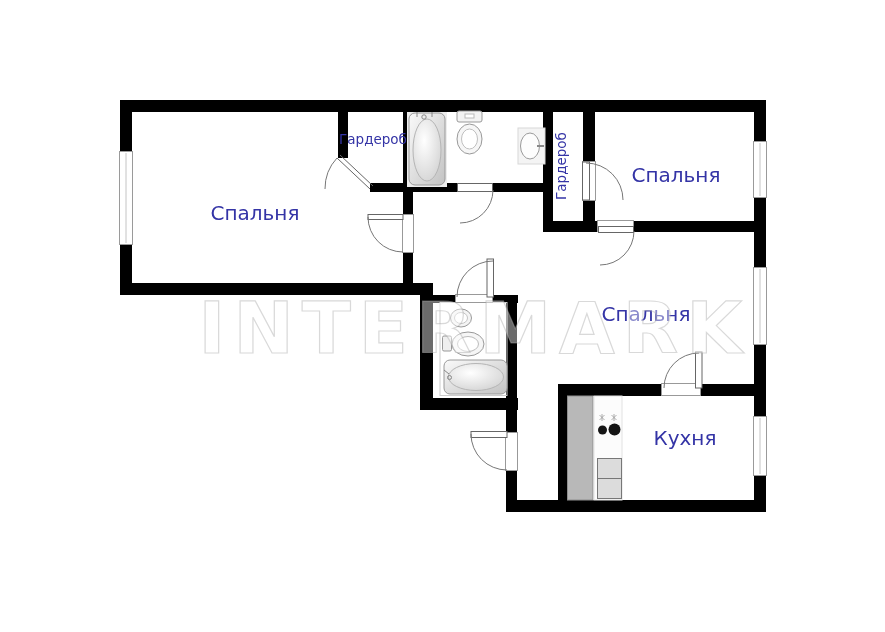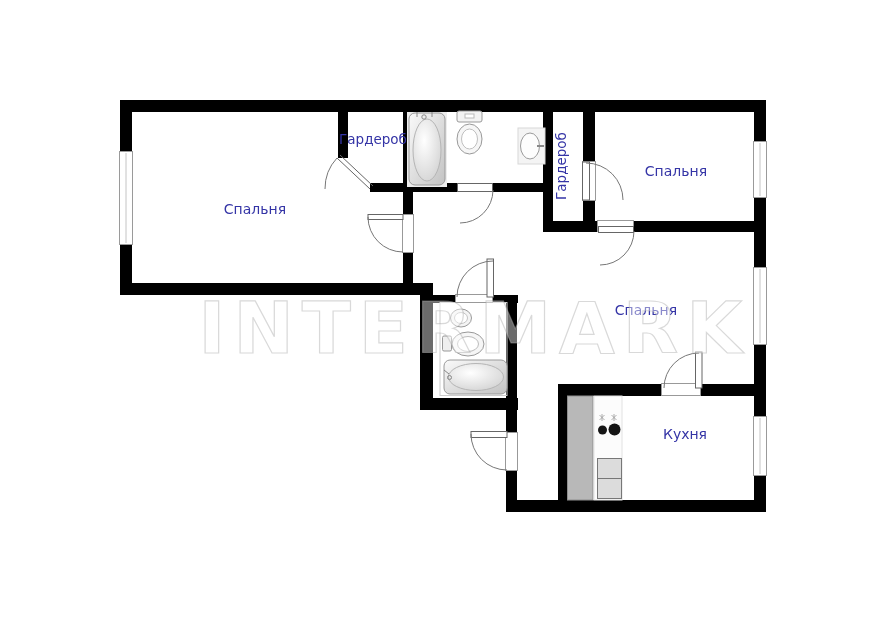--- a/index.html
+++ b/index.html
@@ -1,20 +1,20 @@
 <!DOCTYPE html>
 <html><head>
 <meta charset="utf-8">
 <style>
   html,body{margin:0;padding:0;background:#ffffff;}
   #canvas{position:relative;width:885px;height:632px;background:#ffffff;overflow:hidden;
           font-family:"DejaVu Sans","Liberation Sans",sans-serif;}
   .w{position:absolute;background:#000;}
   svg.overlay{position:absolute;left:0;top:0;z-index:3;}
-  .lbl{position:absolute;z-index:5;color:#3434a6;font-size:14px;text-align:center;white-space:nowrap;}
+  .lbl{position:absolute;z-index:5;color:#3434a6;font-size:20px;text-align:center;white-space:nowrap;}
   .lbl.small{font-size:13.5px;}
   .lbl.vert{transform:rotate(-90deg);}
   #watermark{position:absolute;left:135px;top:286px;width:615px;height:80px;z-index:6;
              font-size:72px;font-weight:bold;letter-spacing:8px;text-align:right;
              color:rgba(255,255,255,0.42);-webkit-text-stroke:1.2px rgba(170,170,170,0.45);
              pointer-events:none;user-select:none;}
 </style>
 </head>
 <body>
 

